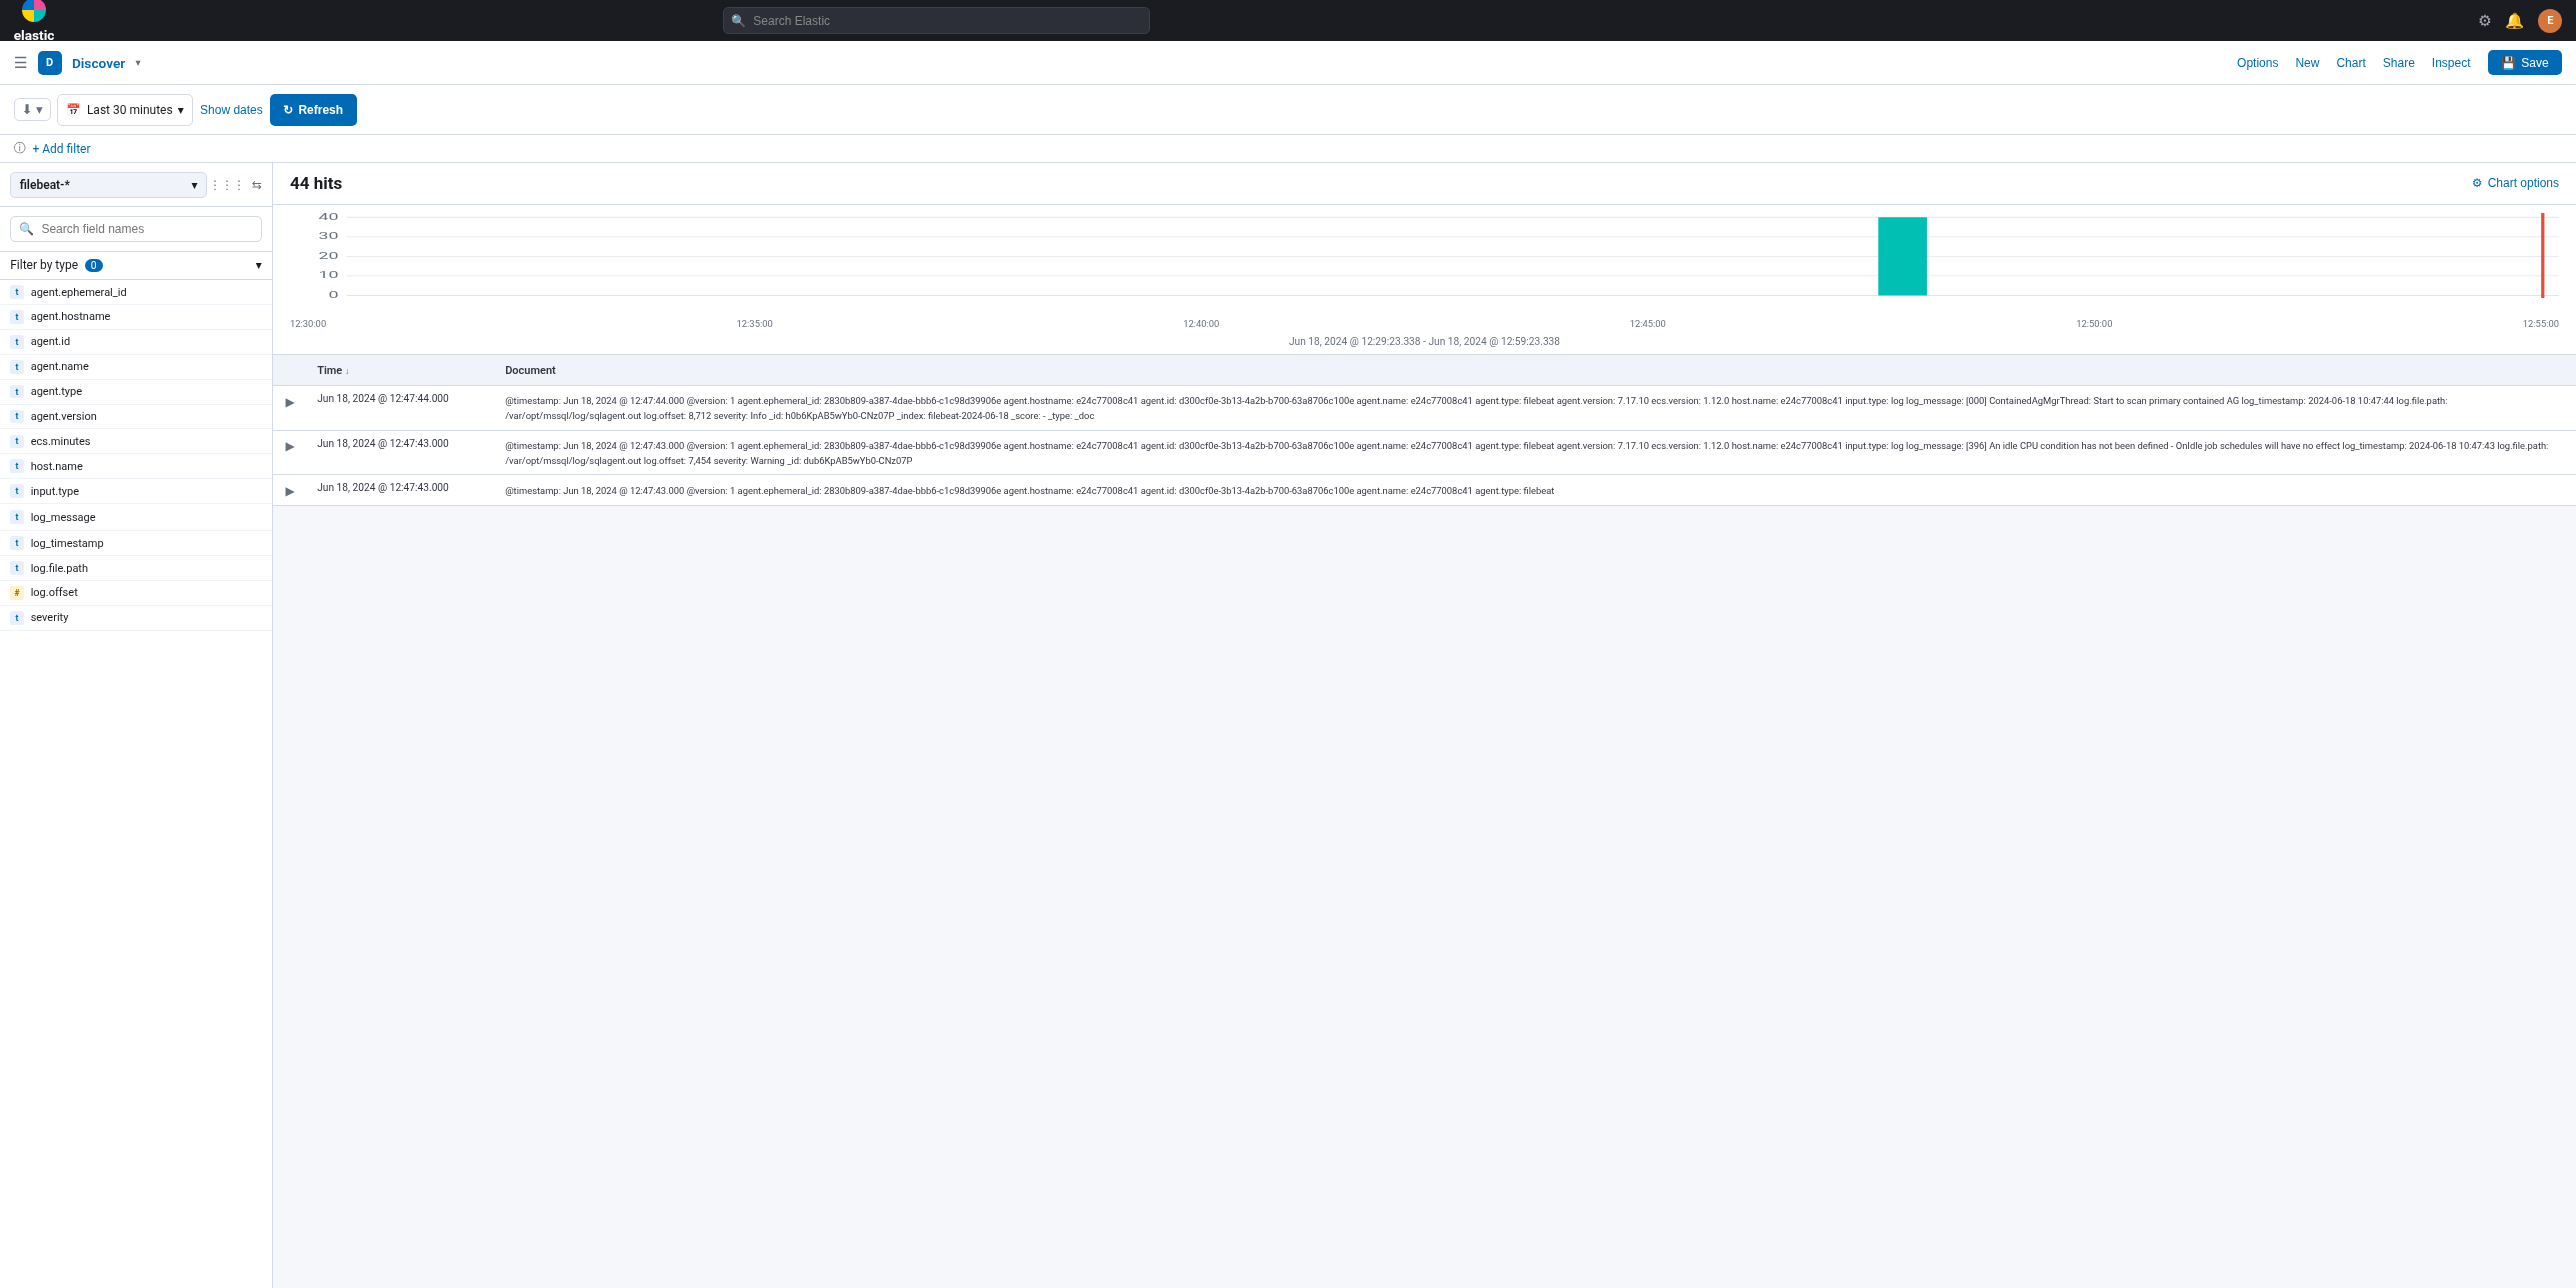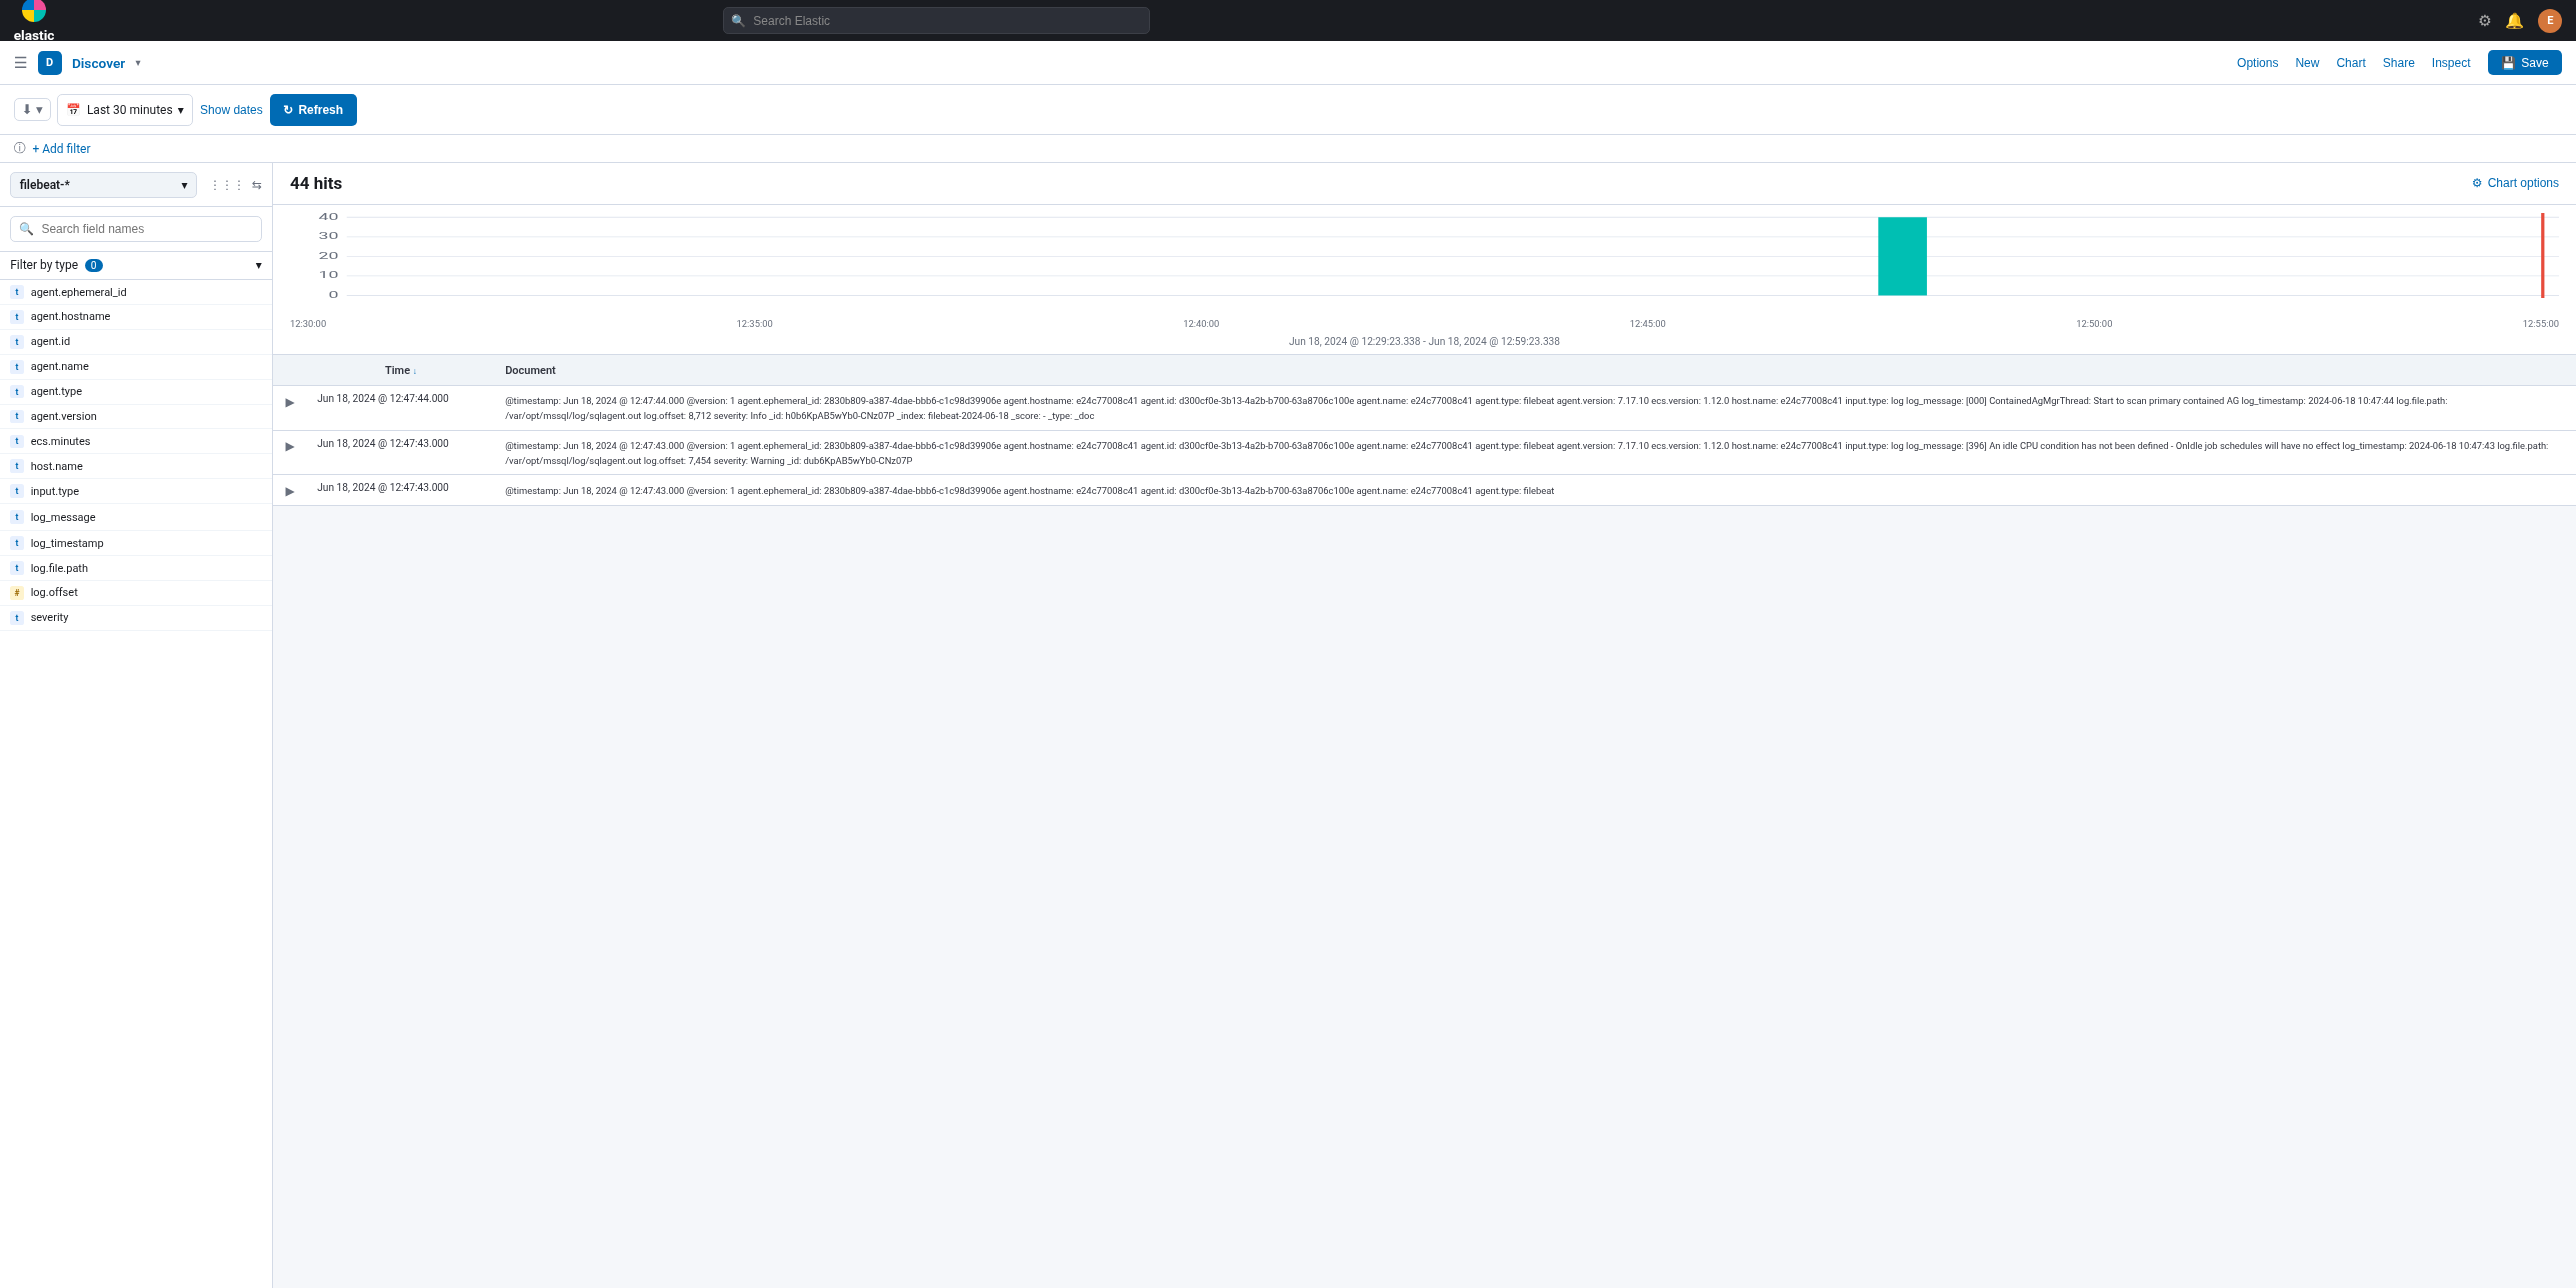--- a/index.html
+++ b/index.html
@@ -77,21 +77,21 @@
 
     
     .main-layout { display: flex; height: calc(100vh - 126px); overflow: hidden; }
 
     
     .sidebar {
       width: 273px; min-width: 273px; background: #fff; border-right: 0.9px solid #d3dae6;
       display: flex; flex-direction: column; overflow: hidden;
     }
     .sidebar-header {
-      padding: 8.5px 10.2px; border-bottom: 0.9px solid #d3dae6; display: flex; align-items: center; gap: 12px;
+      padding: 8.5px 10.2px; border-bottom: 0.9px solid #d3dae6; display: flex; align-items: center; gap: 2px;
     }
     .index-btn {
       flex: 1; display: flex; align-items: center; justify-content: space-between;
       background: #f0f4f8; border: 0.9px solid #d3dae6; border-radius: 5.1px; padding: 5.1px 8.5px; cursor: pointer;
     }
     .index-name { font-weight: 600; font-size: 12px; }
     .sidebar-icons { display: flex; gap: 6.8px; align-items: center; color: #69707d; }
     .field-search {
       padding: 8.5px 10.2px; border-bottom: 0.9px solid #d3dae6;
     }
@@ -343,21 +343,21 @@
         <span>12:50:00</span>
         <span>12:55:00</span>
       </div>
       <div class="chart-date-range">Jun 18, 2024 @ 12:29:23.338 - Jun 18, 2024 @ 12:59:23.338</div>
     </div>
 
     <table class="results-table" style="border-collapse:collapse; width:100%;">
       <thead>
         <tr style="background:#f0f4f8; border-bottom:1.7px solid #d3dae6;">
           <th style="width:34px; padding:8.5px 6.8px;"></th>
-          <th style="padding:8.5px 10.2px; text-align:center; font-size:11px; font-weight:600; color:#343741; width:188px;">
+          <th style="padding:8.5px 10.2px; text-align:left; font-size:11px; font-weight:600; color:#343741; width:188px;">
             <span>Time</span>
             <span class="sort-icon"> ↓</span>
           </th>
           <th style="padding:8.5px 10.2px; text-align:left; font-size:11px; font-weight:600; color:#343741;">
             <span>Document</span>
           </th>
         </tr>
       </thead>
       <tbody id="table-body">
           <tr style="border-bottom: 0.9px solid rgb(211, 218, 230);">

